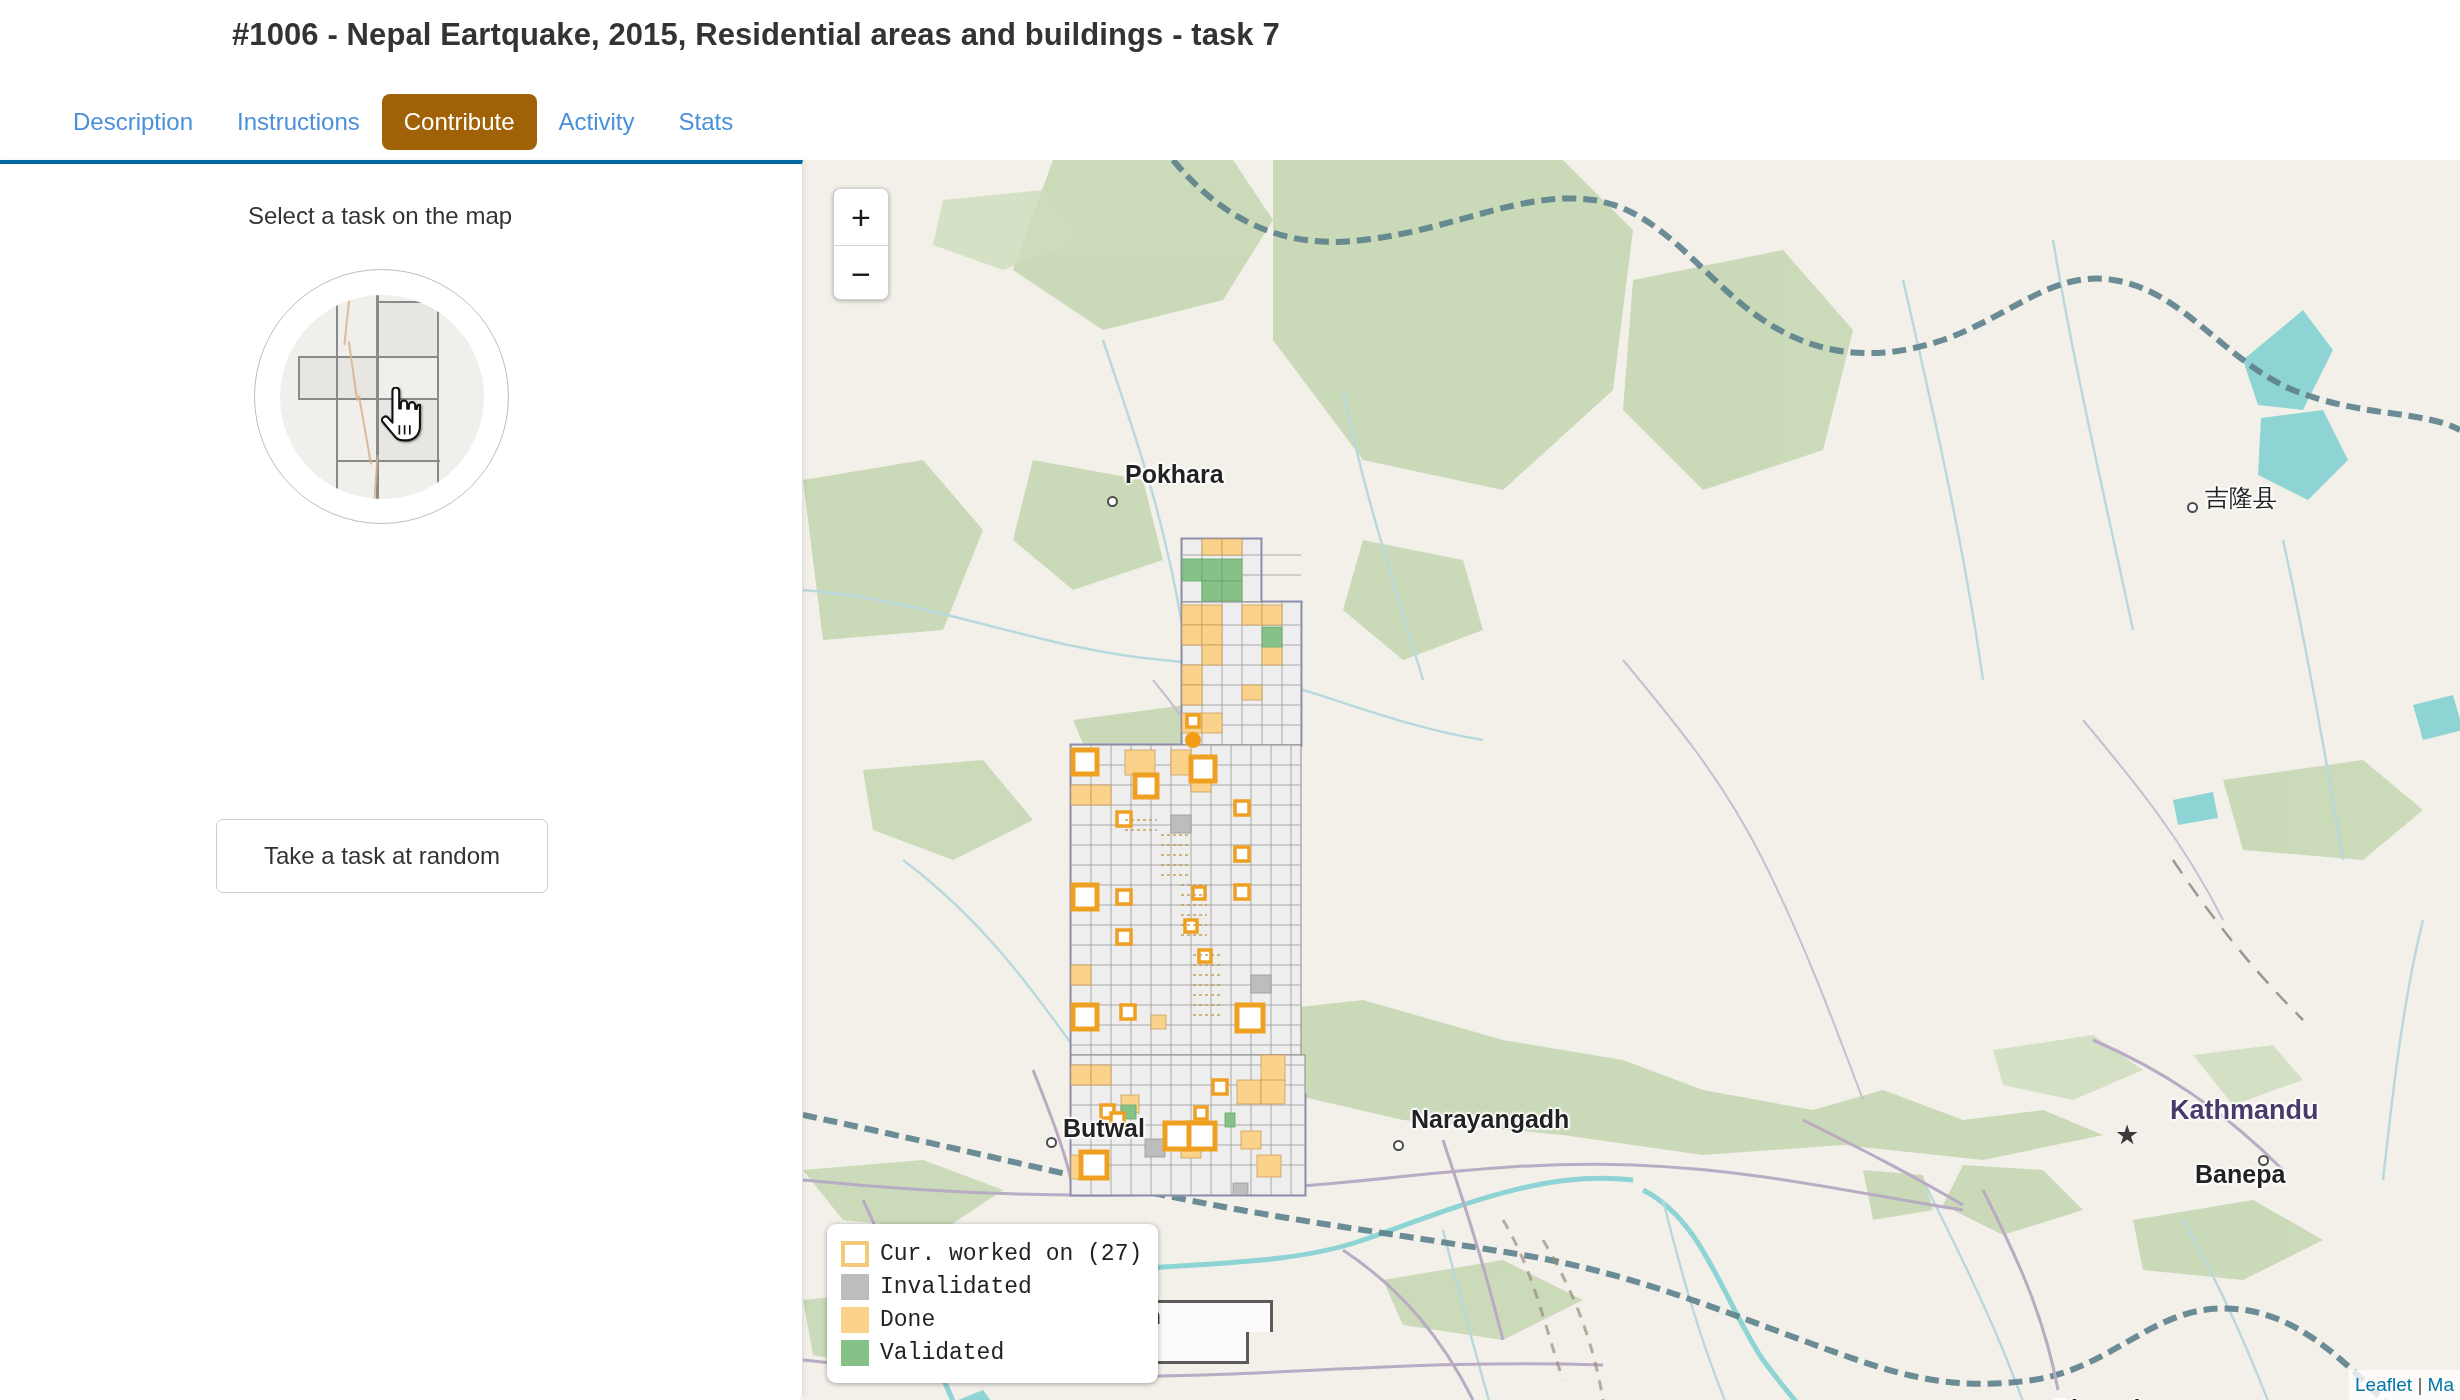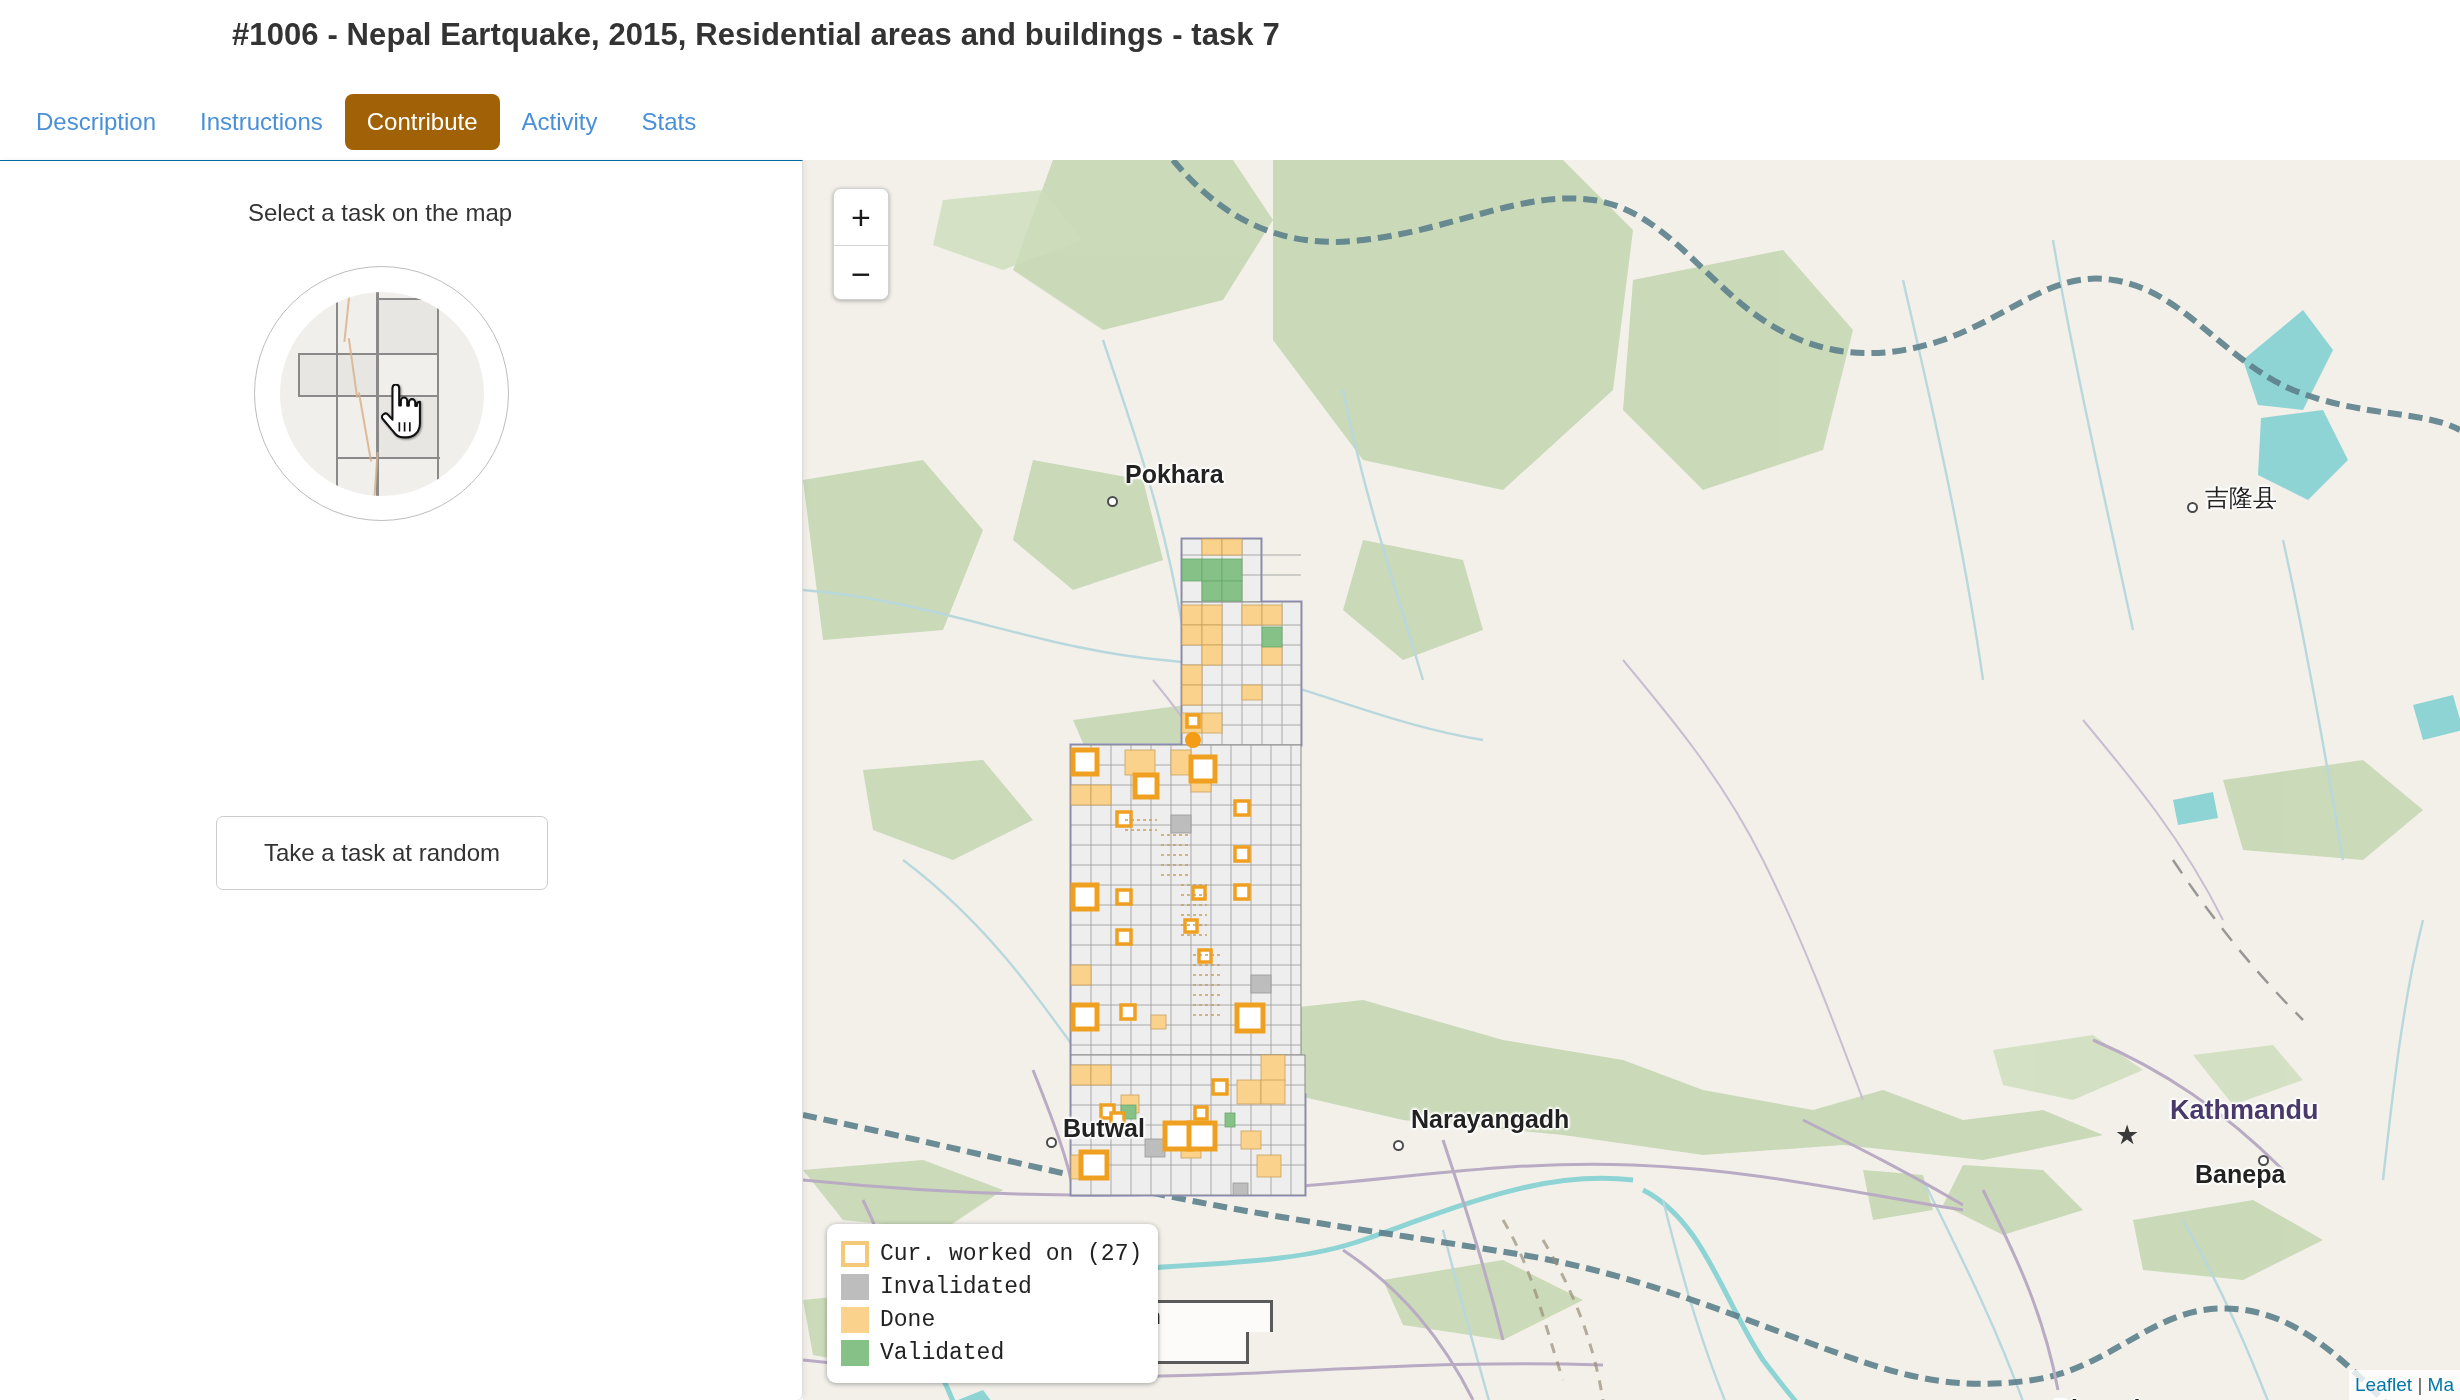--- a/index.html
+++ b/index.html
@@ -12,39 +12,39 @@
   #root { position: relative; width: 2460px; height: 1400px; }
 
   
   .page-title {
     position: absolute; left: 232px; top: 17px;
     font-size: 31px; font-weight: bold; color: #333333;
     letter-spacing: 0.1px; white-space: nowrap;
   }
   .tabbar {
     position: absolute; left: 0; top: 85px; width: 2460px; height: 74px;
-    display: flex; align-items: center; gap: 0;
+    display: flex; align-items: center; gap: 0; padding-left: 37px;
   }
   .tab {
     font-size: 24px; color: #4a90d9;
     padding: 14px 22px; border-radius: 8px;
     white-space: nowrap; cursor: pointer;
     background: transparent; border: none;
     font-family: "Liberation Sans", sans-serif;
   }
   .tab:first-child { margin-left: 14px; }
   .tab.active { background: #a16207; color: #ffffff; }
 
   
   .left-panel {
     position: absolute; left: 0; top: 160px;
     width: 803px; height: 1240px;
     background: #ffffff;
     border-right: 1px solid #dddddd;
-    border-top: 1px solid #0369a1;
+    border-top: 4px solid #0369a1;
     border-bottom-right-radius: 6px;
     box-shadow: 2px 0 5px rgba(0,0,0,0.06);
     z-index: 20;
   }
   .panel-heading {
     position: absolute; left: 0; top: 38px; width: 760px;
     text-align: center; font-size: 24px; color: #333333;
   }
   .selector-circle {
     position: absolute; left: 254px; top: 105px;

